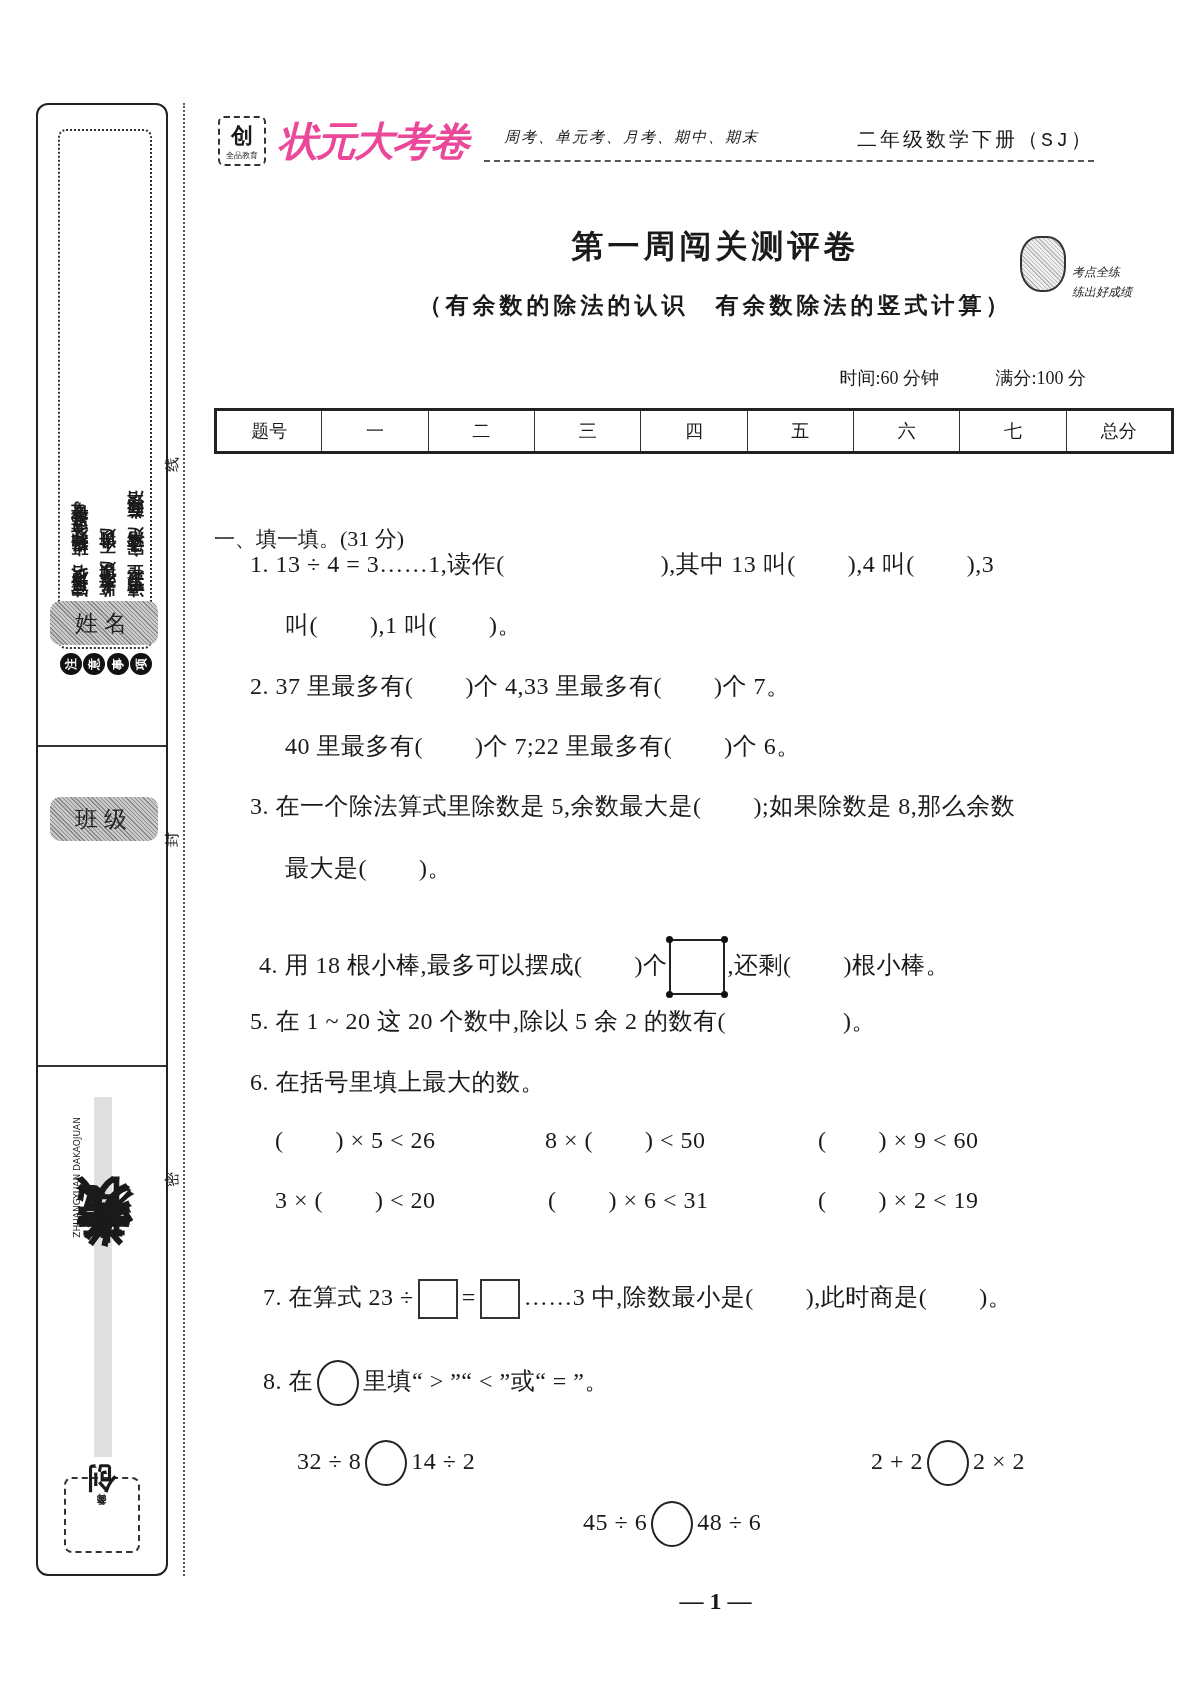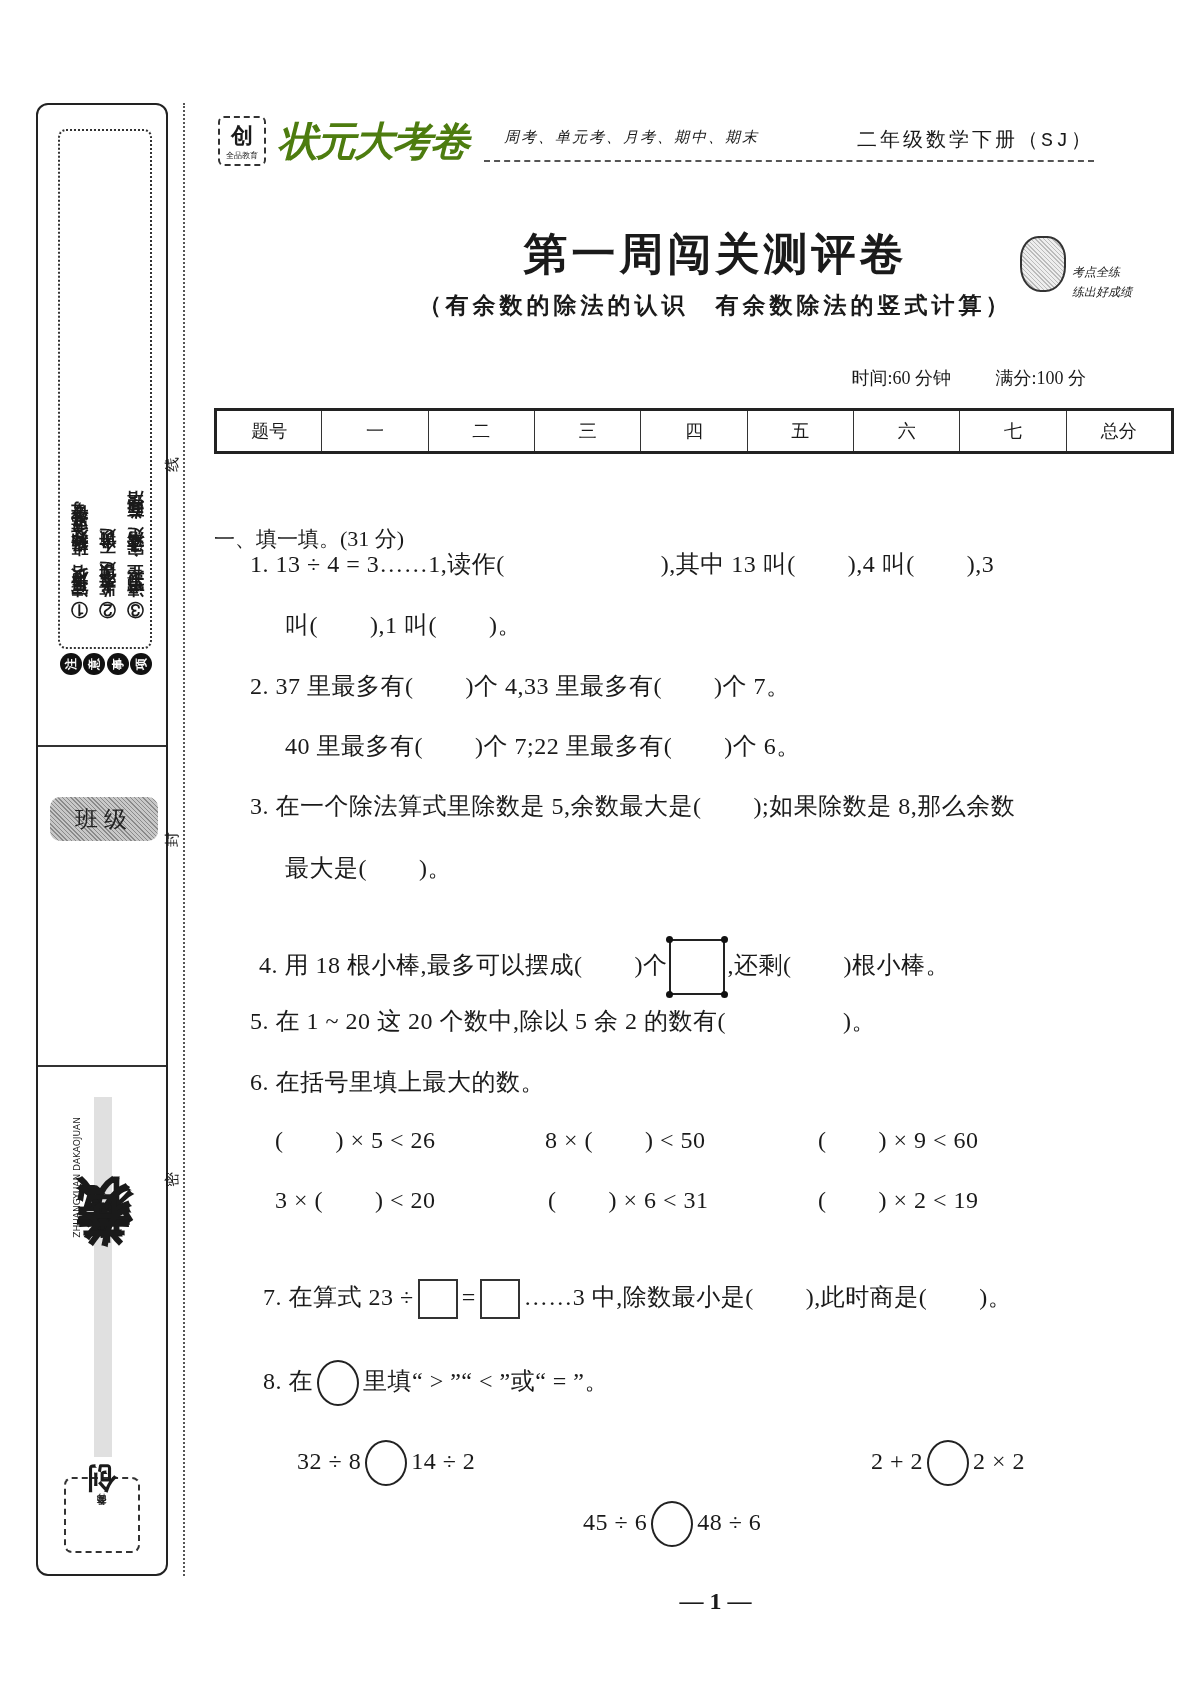--- a/index.html
+++ b/index.html
@@ -68,49 +68,49 @@
   
   .header { position: absolute; left: 214px; top: 112px; width: 880px; height: 60px; }
   .pub-logo {
     position: absolute; left: 4px; top: 4px; width: 48px; height: 50px;
     border: 2px dashed #333; border-radius: 6px; font-size: 8px; text-align: center;
     font-family: "DejaVu Sans", sans-serif; padding-top: 4px;
   }
   .pub-logo b { display: block; font-size: 22px; line-height: 28px; }
   .brand-logo {
     position: absolute; left: 64px; top: 2px; font-size: 40px; font-weight: bold; font-style: italic;
-    font-family: "DejaVu Sans", sans-serif; letter-spacing: -2px; color: #4d7c0f;
+    font-family: "DejaVu Sans", sans-serif; letter-spacing: -2px; color: #ec4899;
   }
   .header-tagline {
     position: absolute; left: 290px; top: 16px; font-size: 15px; font-style: italic; letter-spacing: 2px;
     font-family: "DejaVu Serif", serif;
   }
   .header-course {
     position: absolute; right: 0; top: 14px; font-size: 20px; letter-spacing: 3px;
     font-family: Liberation Mono, monospace;
   }
   .header-rule { position: absolute; left: 270px; right: 0; top: 48px; border-top: 2px dashed #555; }
   
   .page-title {
     position: absolute; left: 0; width: 1191px; top: 225px; padding-left: 240px; text-align: center;
-    font-size: 44px; font-weight: bold; letter-spacing: 4px; font-family: "DejaVu Sans", sans-serif;
+    font-size: 32px; font-weight: bold; letter-spacing: 4px; font-family: "DejaVu Sans", sans-serif;
   }
   .page-subtitle {
     position: absolute; left: 0; width: 1191px; top: 290px; padding-left: 240px; text-align: center;
     font-size: 23px; font-weight: bold; letter-spacing: 4px; font-family: "DejaVu Serif", serif;
   }
   .mascot {
     position: absolute; left: 1012px; top: 222px; width: 120px; height: 90px;
   }
   .mascot-face { position: absolute; left: 8px; top: 14px; width: 46px; height: 56px; border: 2px solid #333; border-radius: 40% 40% 45% 45%; background: repeating-linear-gradient(45deg,#bbb 0 1px,#eee 1px 3px); }
   .mascot-caption { position: absolute; left: 60px; top: 40px; font-size: 12px; font-style: italic; line-height: 20px; font-family: "DejaVu Serif", serif; }
   .meta-line {
     position: absolute; right: 105px; top: 366px; font-size: 18px; font-family: "Liberation Serif", serif;
   }
-  .meta-line span + span { margin-left: 40px; }
+  .meta-line span + span { margin-left: 52px; }
   
   .score-table {
     position: absolute; left: 214px; top: 408px; width: 960px; border-collapse: collapse;
     border: 3px solid #222; font-family: "DejaVu Sans", sans-serif; font-size: 18px;
   }
   .score-table td { border: 1.5px solid #333; height: 43px; text-align: center; width: 106px; }
   
   .section-title {
     position: absolute; left: 214px; top: 524px; font-size: 22px; font-family: "Liberation Serif", serif;
   }
@@ -136,20 +136,23 @@
     </div>
     <div class="notes-badge">
       <span>注</span>
       <span>意</span>
       <span>事</span>
       <span>项</span>
     </div>
 
   </div>
 
+  <div class="field-section" style="top:0; height:640px; border-top:none;">
+    <div class="field-pill" style="top:496px;">姓名</div>
+  </div>
   <div class="field-section" style="top:640px; height:150px;">
     <div class="field-pill" style="top:50px;">班级</div>
   </div>
 
   <div class="logo-section">
     <div class="brand-vertical">状元大考卷</div>
     <div class="brand-pinyin">ZHUANGYUAN DAKAOJUAN</div>
     <div class="publisher-badge">
       <b>创</b>
       <span>全品教育</span>

